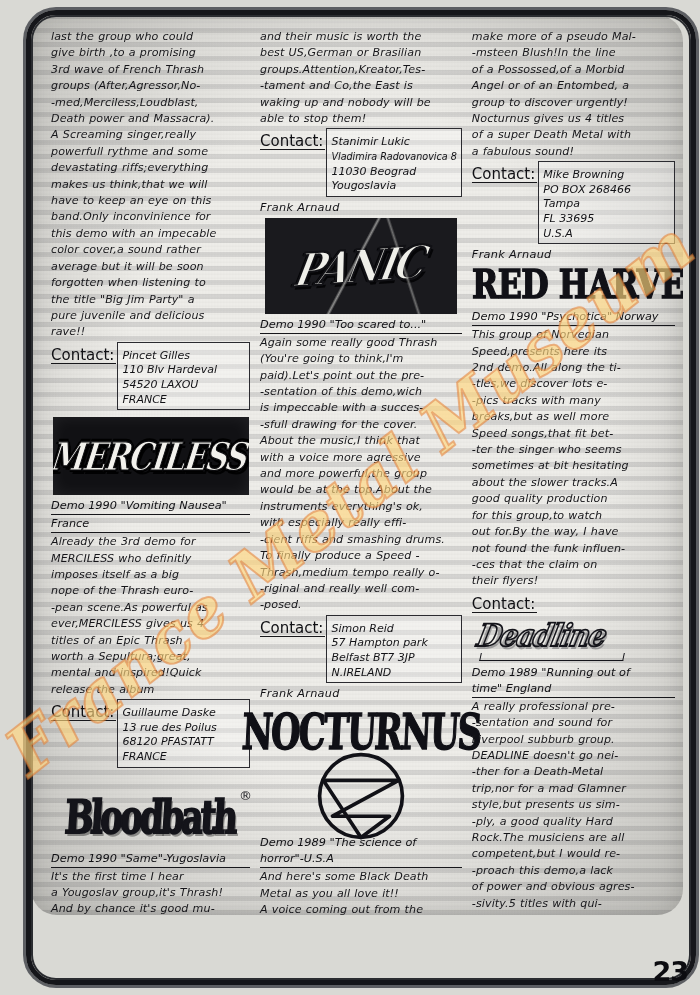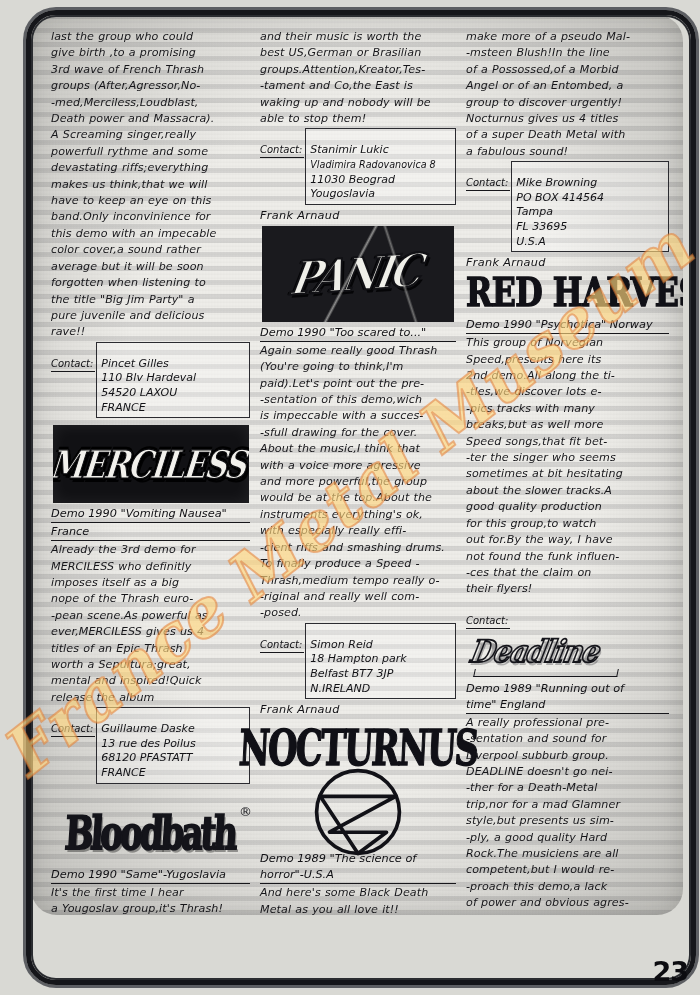--- a/index.html
+++ b/index.html
@@ -87,28 +87,28 @@
     white-space:pre-wrap;
   }
   .sub-line{
     font-style:italic;font-size:11.2px;line-height:15.5px;color:#101014;
     border-bottom:1.3px solid #17171b;padding-bottom:.5px;margin-bottom:1px;
   }
 
   
   .contact{display:flex;align-items:flex-start;margin-top:1px;}
   .contact-label{
-    font-style:italic;font-size:10px;line-height:15px;color:#101014;
+    font-size:15px;line-height:15px;color:#101014;
     border-bottom:1.4px solid #17171b;
     padding-right:2px;white-space:nowrap;align-self:flex-start;
-    margin-top:14px;
+    margin-top:6px;
   }
   .contact-box{
     border:1.3px solid #2b2b30;
-    padding:14px 4px 2px 4px;
+    padding:6px 4px 2px 4px;
     margin-left:1px;flex:1;min-width:0;
     background:rgba(255,255,255,.28);
   }
   .contact-box div{
     font-style:italic;font-size:11px;line-height:14.6px;color:#121216;
     white-space:nowrap;
   }
   .byline{
     text-align:left;font-style:italic;font-size:11.3px;
     color:#121216;margin:4px 0 4px 0;letter-spacing:.3px;
@@ -376,21 +376,21 @@
 -cient riffs and smashing drums.
 To finally produce a Speed -
 Thrash,medium tempo really o-
 -riginal and really well com-
 -posed.</div>
 
         <div class="contact">
           <span class="contact-label">Contact:</span>
           <div class="contact-box">
             <div>Simon Reid</div>
-            <div>18 Hampton park</div>
+            <div>57 Hampton park</div>
             <div>Belfast BT7 3JP</div>
             <div>N.IRELAND</div>
           </div>
         </div>
 
         <div class="byline">Frank Arnaud</div>
 
         <div class="logo-wrap" style="margin-top:0px;">
           <div class="logo-nocturnus">
             <span class="txt">NOCTURNUS</span>
@@ -421,21 +421,21 @@
 Angel or of an Entombed, a
 group to discover urgently!
 Nocturnus gives us 4 titles
 of a super Death Metal with
 a fabulous sound!</div>
 
         <div class="contact">
           <span class="contact-label">Contact:</span>
           <div class="contact-box">
             <div>Mike Browning</div>
-            <div>PO BOX 414564</div>
+            <div>PO BOX 268466</div>
             <div>Tampa</div>
             <div>FL 33695</div>
             <div>U.S.A</div>
           </div>
         </div>
 
         <div class="byline">Frank Arnaud</div>
 
         <div class="logo-redharvest">RED HARVEST</div>
         <div class="demo-title">Demo 1990 "Psychotica" Norway</div>

